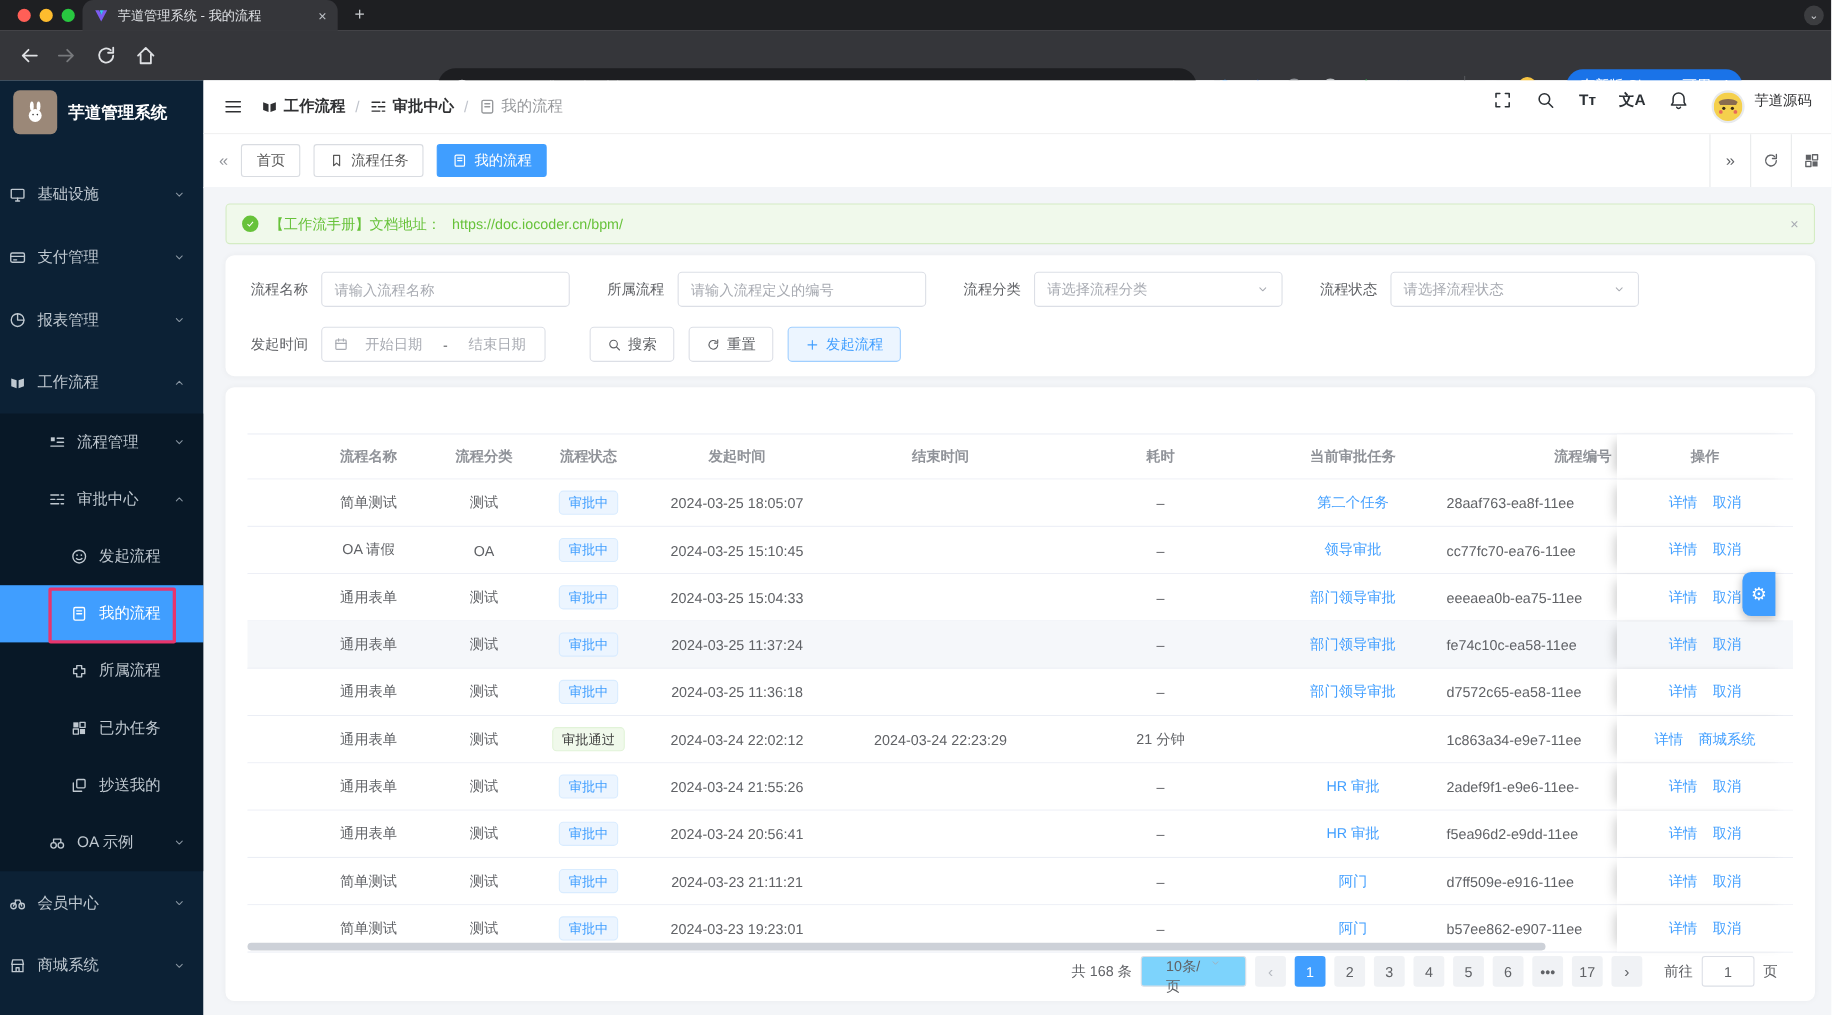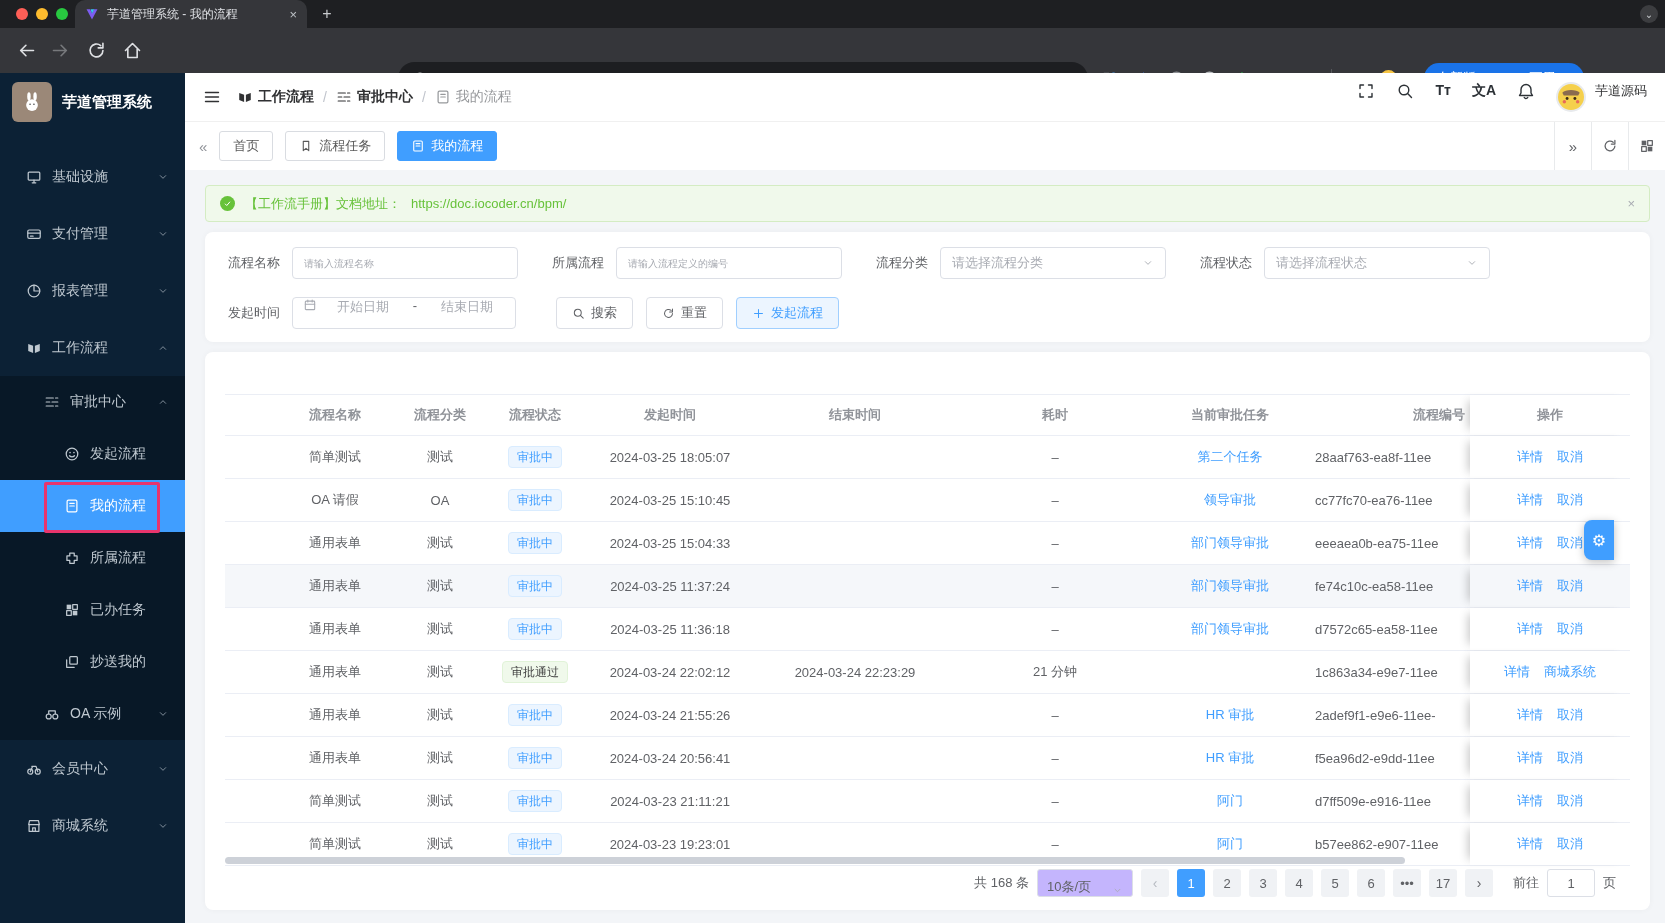--- a/index.html
+++ b/index.html
@@ -32,21 +32,21 @@
 
   
   .sidebar{position:absolute;top:73px;left:0;width:185px;bottom:0;background:#0c2135;color:#bfc8d0;}
   .logo-row{height:58px;display:flex;align-items:center;gap:10px;padding:8px 12px;box-sizing:border-box;}
   .logo-img{width:40px;height:40px;border-radius:6px;background:#9b8878;display:flex;align-items:center;justify-content:center;flex:none;}
   .logo-title{color:#fff;font-size:15px;font-weight:bold;white-space:nowrap;}
   .menu{position:absolute;top:75px;left:0;right:0;bottom:0;}
   .m-item{display:flex;align-items:center;gap:10px;font-size:14px;cursor:default;box-sizing:border-box;}
   .m-item .chev{margin-left:auto;margin-right:16px;width:12px;height:12px;color:#8a97a3;flex:none;}
   .m-item .mi{width:16px;height:16px;flex:none;}
-  .lvl1{height:57px;padding-left:26px;}
+  .lvl1{height:57px;padding-left:8px;}
   .lvl2{height:52px;padding-left:44px;}
   .lvl3{height:52px;padding-left:64px;}
   .submenu{background:#081827;}
   .m-item.active{background:#409eff;color:#fff;position:relative;}
   .annotation{position:absolute;left:44px;top:2px;width:110px;height:45px;border:3px solid #e8356d;border-radius:2px;pointer-events:none;}
 
   
   .appheader{position:absolute;left:185px;top:73px;right:0;height:49px;background:#fff;display:flex;align-items:center;padding:0 18px;box-sizing:border-box;border-bottom:1px solid #f0f0f0;}
   .burger{width:18px;height:18px;color:#303133;margin-right:16px;}
   .bc{display:flex;align-items:center;gap:9px;font-size:14px;}
@@ -77,25 +77,25 @@
   .alert-check svg{width:9px;height:9px;stroke:#fff;stroke-width:2;fill:none;}
   .alert a{color:#67c23a;text-decoration:none;}
   .alert-close{margin-left:auto;color:#a8abb2;font-size:13px;}
 
   .card{position:absolute;left:20px;background:#fff;border-radius:8px;box-shadow:0 0 6px rgba(0,0,0,.04);}
   .filter-card{top:62px;width:1445px;height:110px;}
   .frow{position:absolute;left:23px;right:23px;height:32px;display:flex;align-items:center;}
   .frow.r1{top:15px;} .frow.r2{top:65px;}
   .flabel{width:52px;font-size:13px;color:#606266;flex:none;margin-right:12px;white-space:nowrap;}
   .fgap{width:34px;flex:none;}
-  .tin{width:226px;height:32px;border:1px solid #dcdfe6;border-radius:4px;box-sizing:border-box;font-size:10px;color:#303133;padding:0 11px;outline:none;background:#fff;font-family:inherit;flex:none;}
+  .tin{width:226px;height:32px;border:1px solid #dcdfe6;border-radius:4px;box-sizing:border-box;font-size:13px;color:#303133;padding:0 11px;outline:none;background:#fff;font-family:inherit;flex:none;}
   .tin::placeholder{color:#a8abb2;}
   .fselect{width:226px;height:32px;border:1px solid #dcdfe6;border-radius:4px;box-sizing:border-box;display:flex;align-items:center;padding:0 11px;color:#a8abb2;font-size:13px;flex:none;background:#fff;}
   .fselect .chev{margin-left:auto;width:12px;height:12px;color:#a8abb2;}
-  .drange{width:224px;height:32px;border:1px solid #dcdfe6;border-radius:4px;box-sizing:border-box;display:flex;gap:8px;padding:0 10px;color:#a8abb2;font-size:13px;flex:none;background:#fff;}
+  .drange{width:204px;height:32px;border:1px solid #dcdfe6;border-radius:4px;box-sizing:border-box;display:flex;align-items:center;gap:8px;padding:0 10px;color:#a8abb2;font-size:13px;flex:none;background:#fff;}
   .drange .cal{width:14px;height:14px;color:#a8abb2;flex:none;}
   .drange span{flex:1;text-align:center;}
   .drange .dsep{flex:none;width:12px;text-align:center;color:#606266;}
   .btn{height:32px;border:1px solid #dcdfe6;border-radius:4px;background:#fff;color:#606266;font-size:13px;font-family:inherit;display:flex;align-items:center;gap:6px;padding:0 15px;box-sizing:border-box;cursor:default;}
   .btn .bi{width:13px;height:13px;}
   .btn.primary-plain{background:#ecf5ff;border-color:#a0cfff;color:#409eff;}
   .ml27{margin-left:40px;} .ml13{margin-left:13px;}
 
   
   .table-card{top:182px;width:1445px;height:558px;}
@@ -113,21 +113,21 @@
   .th.c-id .idhdr{margin-left:98px;}
   .tag{display:inline-block;border-radius:4px;font-size:12px;padding:2px 8px;line-height:16px;}
   .tag.processing{color:#409eff;background:#ecf5ff;border:1px solid #d9ecff;}
   .tag.success{color:#404040;background:#f0f9eb;border:1px solid #e1f3d8;}
   .lnk{color:#409eff;text-decoration:none;font-size:13px;cursor:default;}
   .idtxt{color:#606266;}
   .hscroll{position:absolute;left:20px;top:505px;width:1180px;height:7px;border-radius:4px;background:#cdd1d8;}
 
   
   .pager{position:absolute;left:20px;right:34px;top:516px;height:30px;display:flex;align-items:center;justify-content:flex-end;gap:8px;font-size:13px;color:#606266;}
-  .psize{width:96px;height:28px;border:1px solid #dcdfe6;border-radius:3px;display:flex;align-items:flex-end;padding:0 9px;box-sizing:border-box;color:#606266;background:#c4b5fd;}
+  .psize{width:96px;height:28px;border:1px solid #dcdfe6;border-radius:3px;display:flex;align-items:flex-start;padding:0 22px;box-sizing:border-box;color:#606266;background:#7dd3fc;}
   .psize .chev{margin-left:auto;width:11px;height:11px;color:#a8abb2;}
   .page-btn{min-width:28px;height:28px;border:none;border-radius:3px;background:#f0f2f5;color:#606266;font-size:13px;font-family:inherit;display:flex;align-items:center;justify-content:center;padding:0 6px;cursor:default;}
   .page-btn.active{background:#409eff;color:#fff;}
   .page-btn.nav{font-size:14px;}
   .page-btn.disabled{color:#b6bac1;}
   .goto-input{width:48px;height:28px;border:1px solid #dcdfe6;border-radius:3px;text-align:center;font-size:13px;color:#606266;font-family:inherit;outline:none;box-sizing:border-box;}
   .pgap{width:4px;}
 
   .gear-btn{position:absolute;left:1399px;top:350px;width:30px;height:40px;background:#409eff;border-radius:8px 0 0 8px;color:#fff;display:flex;align-items:center;justify-content:center;font-size:16px;box-shadow:0 2px 8px rgba(0,0,0,.25);}
 </style>
@@ -404,20 +404,29 @@
       <div class="m-item lvl1">
         <svg class="i mi">
             <use href="#sym-flow"></use>
           </svg>
         <span>工作流程</span>
         <svg class="i chev">
             <use href="#sym-chev-up"></use>
           </svg>
       </div>
       <div class="submenu">
+        <div class="m-item lvl2">
+          <svg class="i mi">
+              <use href="#sym-listcfg"></use>
+            </svg>
+          <span>流程管理</span>
+          <svg class="i chev">
+              <use href="#sym-chev-down"></use>
+            </svg>
+        </div>
         <div class="m-item lvl2">
           <svg class="i mi">
               <use href="#sym-layers"></use>
             </svg>
           <span>审批中心</span>
           <svg class="i chev">
               <use href="#sym-chev-up"></use>
             </svg>
         </div>
         <div class="m-item lvl3">

